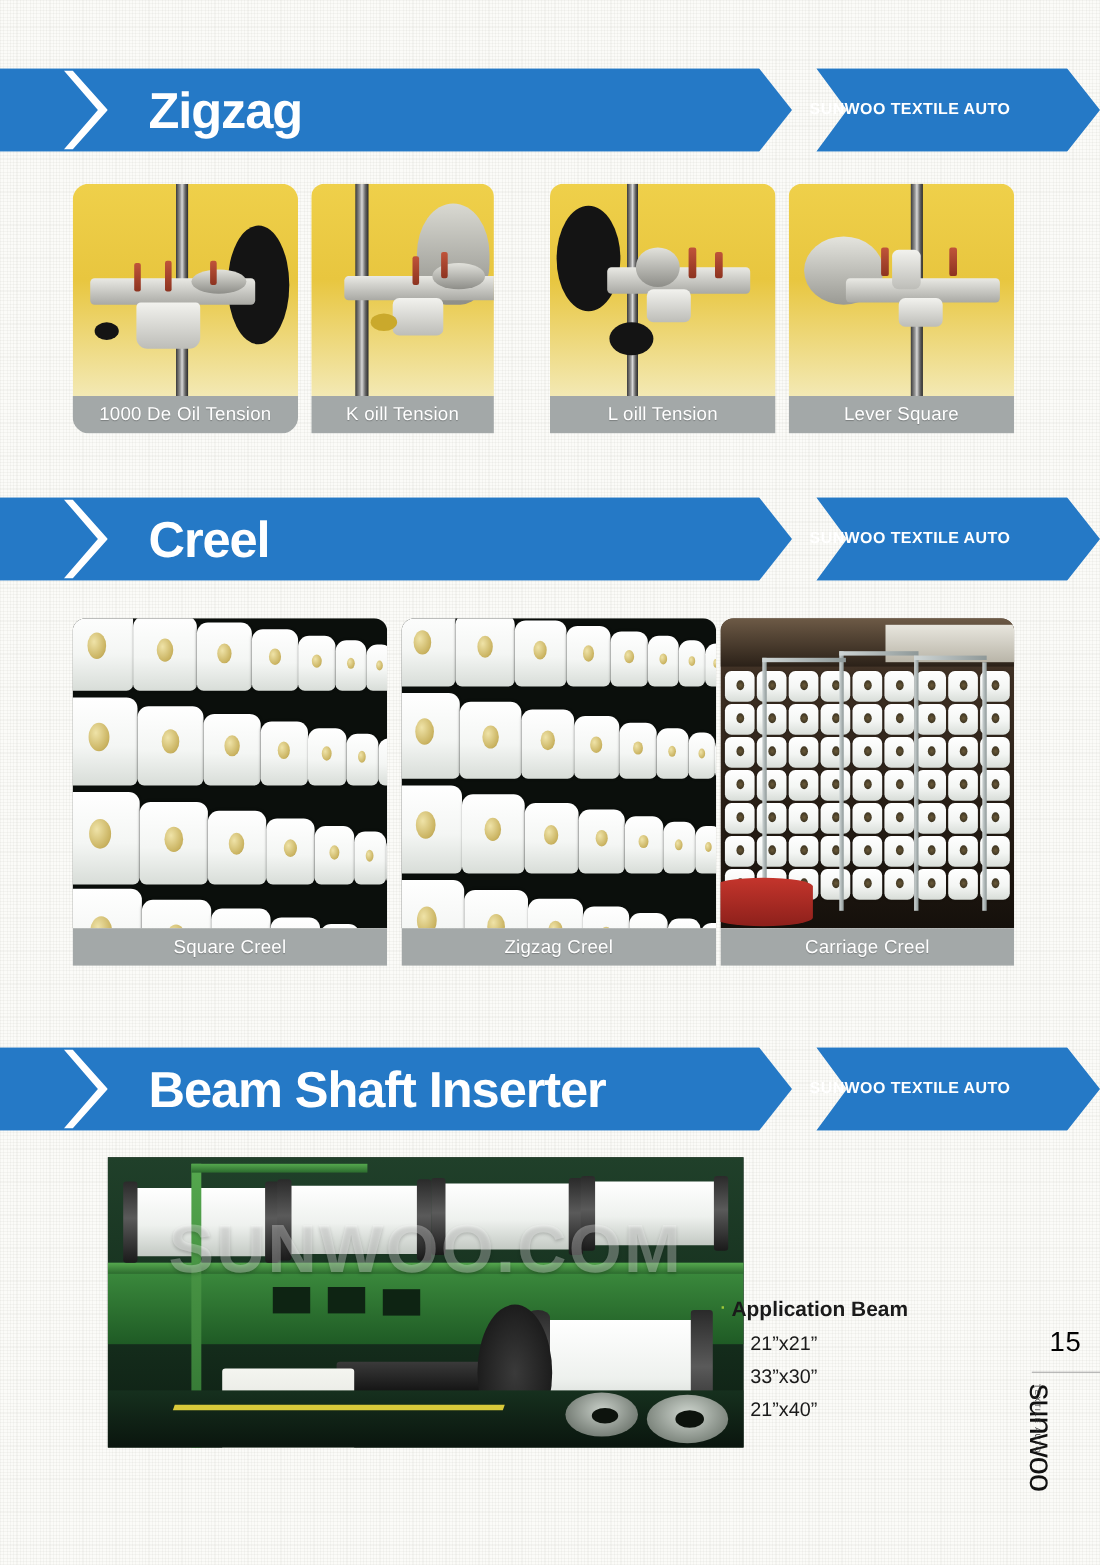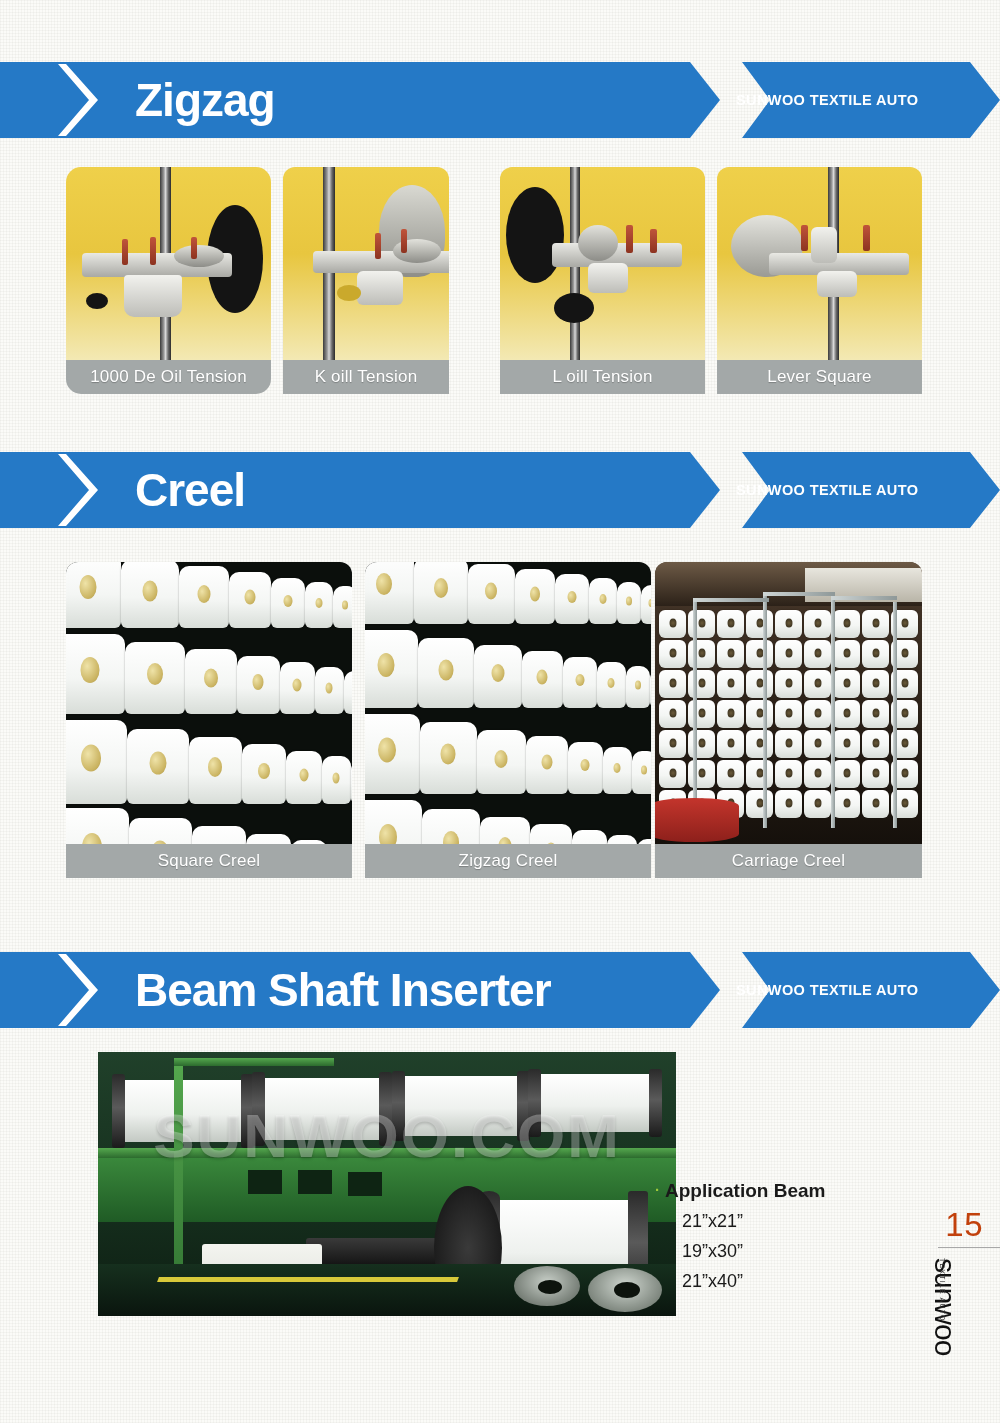--- a/index.html
+++ b/index.html
@@ -119,21 +119,21 @@
   .spec{position:absolute;}
   .spec-title{
     font-size:19px;font-weight:bold;color:#1a1a1a;white-space:nowrap;
   }
   .spec-bullet{color:#9fc93a;font-size:15px;margin-right:5px;vertical-align:2px;}
   .spec-item{font-size:18px;color:#1a1a1a;margin-top:9px;padding-left:27px;white-space:nowrap;}
 
   
   .page-num{
     position:absolute;right:17px;top:1206px;
-    font-size:33px;color:#c2410c;letter-spacing:.5px;
+    font-size:25px;color:#000000;letter-spacing:.5px;
   }
   .foot-rule{position:absolute;right:0;top:1247px;width:62px;height:1px;background:#a8a8a8;}
   .foot-brand{
     position:absolute;right:2px;top:1258px;width:60px;height:110px;
   }
   .foot-brand .word{
     position:absolute;left:24px;top:0;
     transform:rotate(90deg);transform-origin:left top;
     font-size:30px;color:#111;letter-spacing:-1px;white-space:nowrap;
   }
@@ -692,21 +692,21 @@
     <div style="position:absolute;right:114px;bottom:22px;width:24px;height:14px;background:#0d130d;border-radius:50%;"></div>
 
     <div class="watermark">SUNWOO.COM</div>
   </div>
 
   <div class="spec" style="left:655px;top:1180px;width:250px;">
     <div class="spec-title">
       <span class="spec-bullet">·</span><span>Application Beam</span>
     </div>
     <div class="spec-item">21”x21”</div>
-    <div class="spec-item">19”x30”</div>
+    <div class="spec-item">33”x30”</div>
     <div class="spec-item">21”x40”</div>
   </div>
 
   <div class="page-num">15</div>
   <div class="foot-rule"></div>
   <div class="foot-brand">
     <div class="word">sunwoo</div>
     <div class="sub">TEXTILE AUTO</div>
   </div>
 

